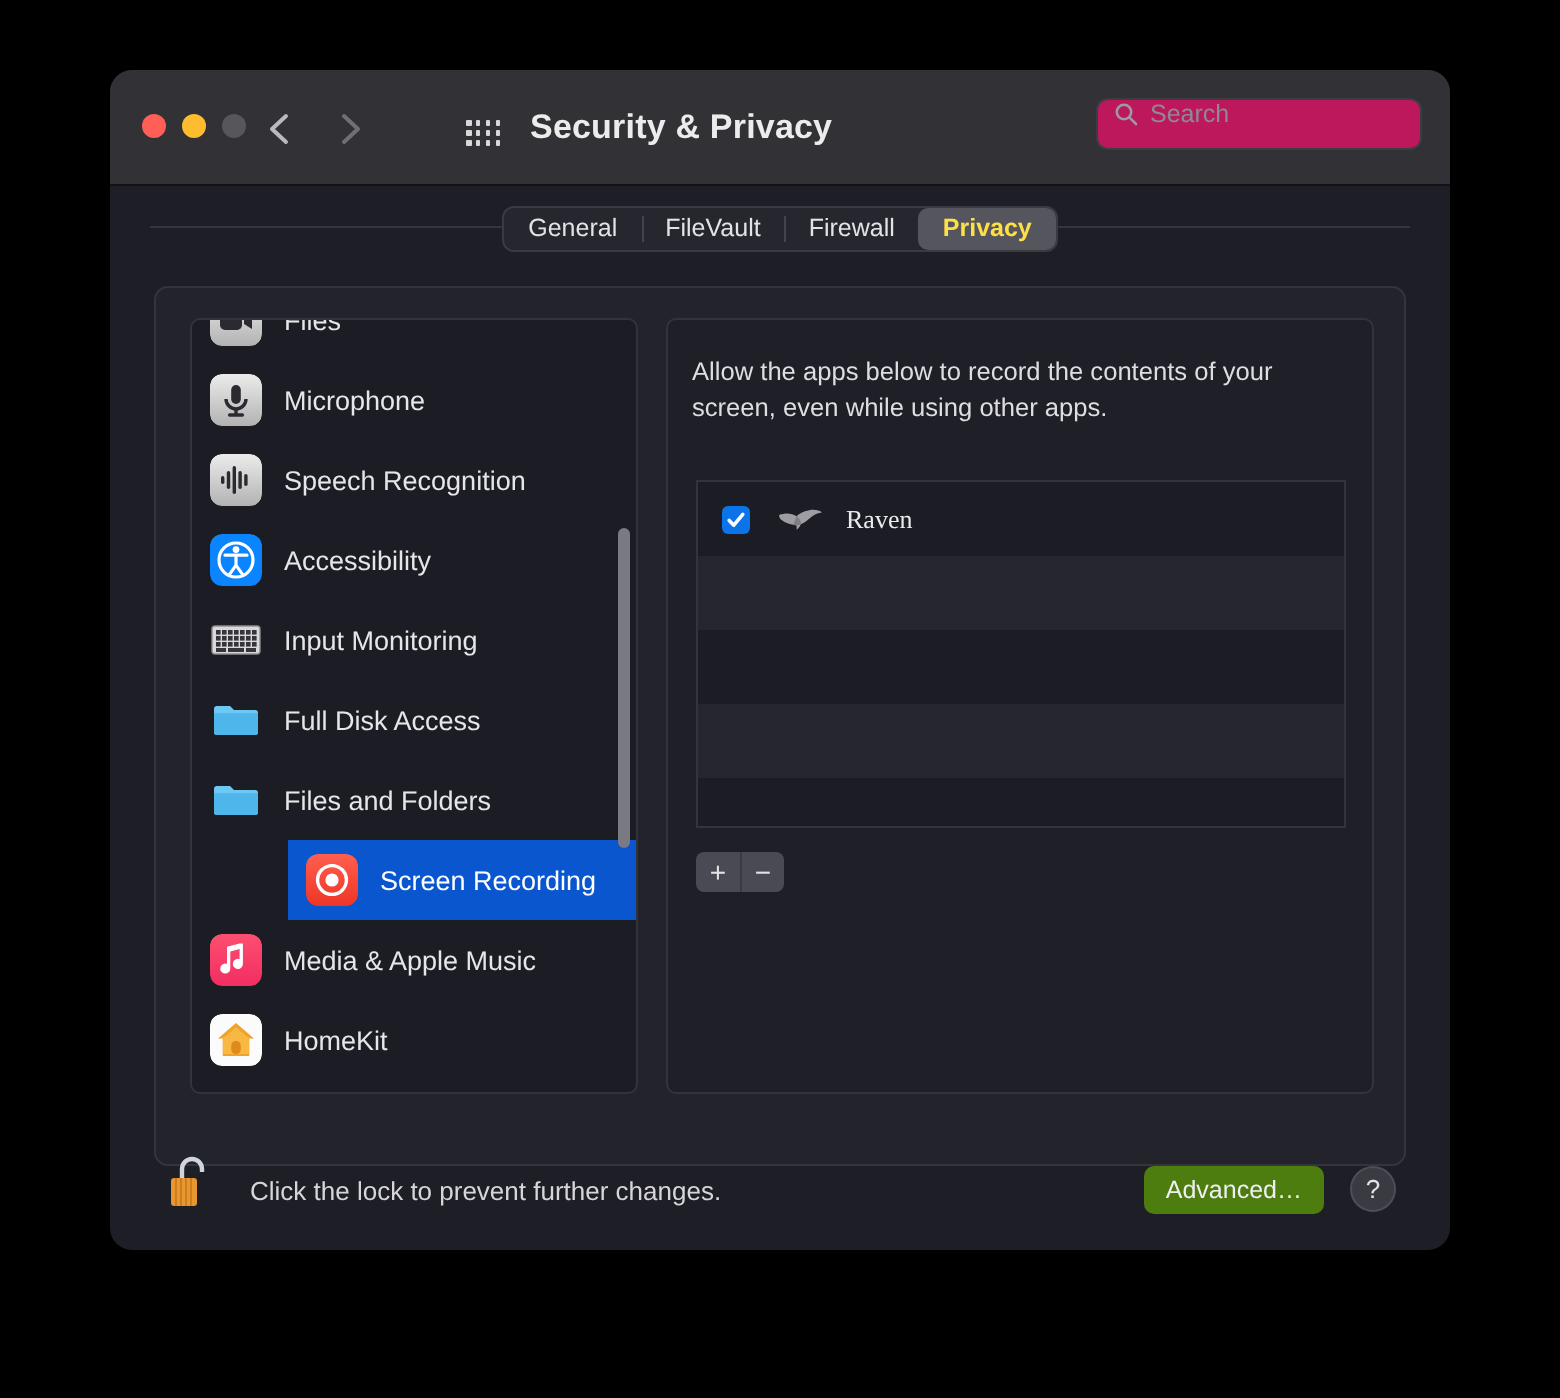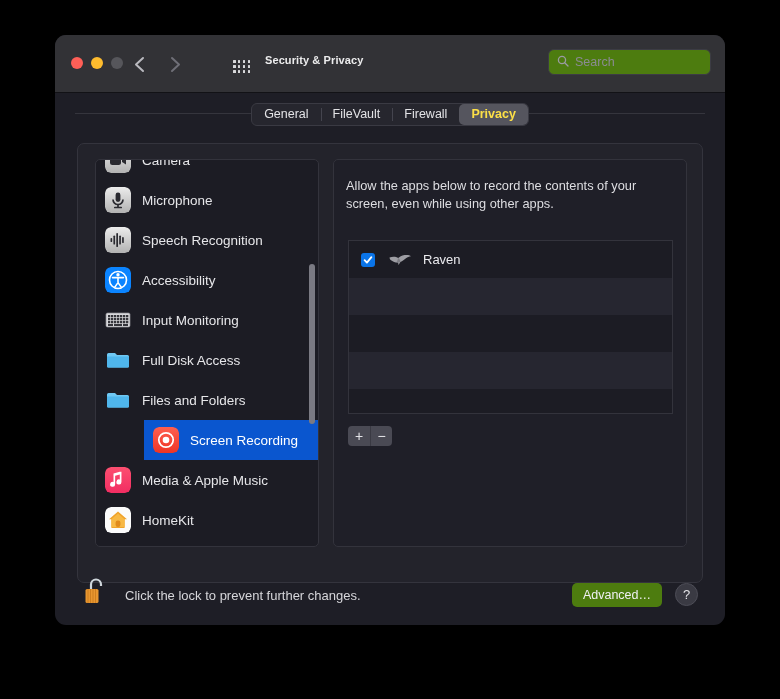--- a/index.html
+++ b/index.html
@@ -46,31 +46,31 @@
     width: 18px; height: 14px;
     display: grid;
     grid-template-columns: repeat(4, 1fr);
     grid-template-rows: repeat(3, 1fr);
     gap: 1.5px;
   }
   .gridicon i { background: #d8d8da; border-radius: 0.5px; width: 2.6px; height: 2.6px; }
 
   .wintitle {
     position: absolute; left: 210px; top: 19px;
-    font-size: 11px; font-weight: bold; color: #ececed;
+    font-size: 17px; font-weight: bold; color: #ececed;
     letter-spacing: 0.1px;
   }
 
   .searchbox {
     position: absolute; right: 14px; top: 14px;
     width: 163px; height: 26px;
-    background: #4d7c0f;
+    background: #be185d;
     border: 1px solid #3c3c44;
     border-radius: 6px;
-    display: flex; align-items: center;
+    display: flex; align-items: flex-start;
     padding: 0 8px;
   }
   .searchbox .mag { margin-right: 6px; flex: none; }
   .searchbox input {
     background: transparent; border: none; outline: none;
     color: #d6d6d9; font-size: 12.5px;
     font-family: "Liberation Sans", sans-serif;
     width: 100%;
   }
   .searchbox input::placeholder { color: #8b8b93; }
@@ -205,21 +205,21 @@
   }
   .app-row.alt { background: #262630; }
   .app-check {
     width: 14px; height: 14px; flex: none;
     border-radius: 3px;
     background: #0a74e8;
     display: flex; align-items: center; justify-content: center;
     margin-right: 12px;
   }
   .app-icon { width: 26px; height: 20px; flex: none; margin-right: 10px; }
-  .app-name { font-size: 13px; color: #eaeaee; }
+  .app-name { font-size: 13px; color: #eaeaee; font-family: Liberation Serif, serif; }
 
   .pm-group {
     position: absolute;
     left: 14px; top: 266px;
     display: flex;
     background: #4a4a54;
     border-radius: 4px;
     overflow: hidden;
     height: 20px;
   }
@@ -339,21 +339,21 @@
                     <linearGradient id="gA" x1="0" y1="0" x2="0" y2="1">
                   <stop offset="0" stop-color="#ececec"></stop>
                       <stop offset="1" stop-color="#b2b2b2"></stop>
                     </linearGradient>
                   </defs>
                 <rect width="26" height="26" rx="6" fill="url(#gA)"></rect>
                 <rect x="5" y="8" width="11" height="10" rx="2.5" fill="#2a2a30"></rect>
                 <path d="M17 11 L21 8.5 L21 17.5 L17 15 Z" fill="#2a2a30"></path>
               </svg>
             </span>
-            <span class="sb-label">Camera</span>
+            <span class="sb-label">Files</span>
           </div>
 
           <div class="sb-item">
             <span class="sb-icon">
               <svg class="icn" viewBox="0 0 26 26">
                 <rect width="26" height="26" rx="6" fill="url(#gA)"></rect>
                 <rect x="10.6" y="5.5" width="4.8" height="9.5" rx="2.4" fill="#2a2a30"></rect>
                 <path d="M8 12.5 a5 5 0 0 0 10 0" fill="none" stroke="#2a2a30" stroke-width="1.7"></path>
                 <line x1="13" y1="17.5" x2="13" y2="20.5" stroke="#2a2a30" stroke-width="1.7"></line>
                 <line x1="9.8" y1="20.5" x2="16.2" y2="20.5" stroke="#2a2a30" stroke-width="1.7" stroke-linecap="round"></line>

